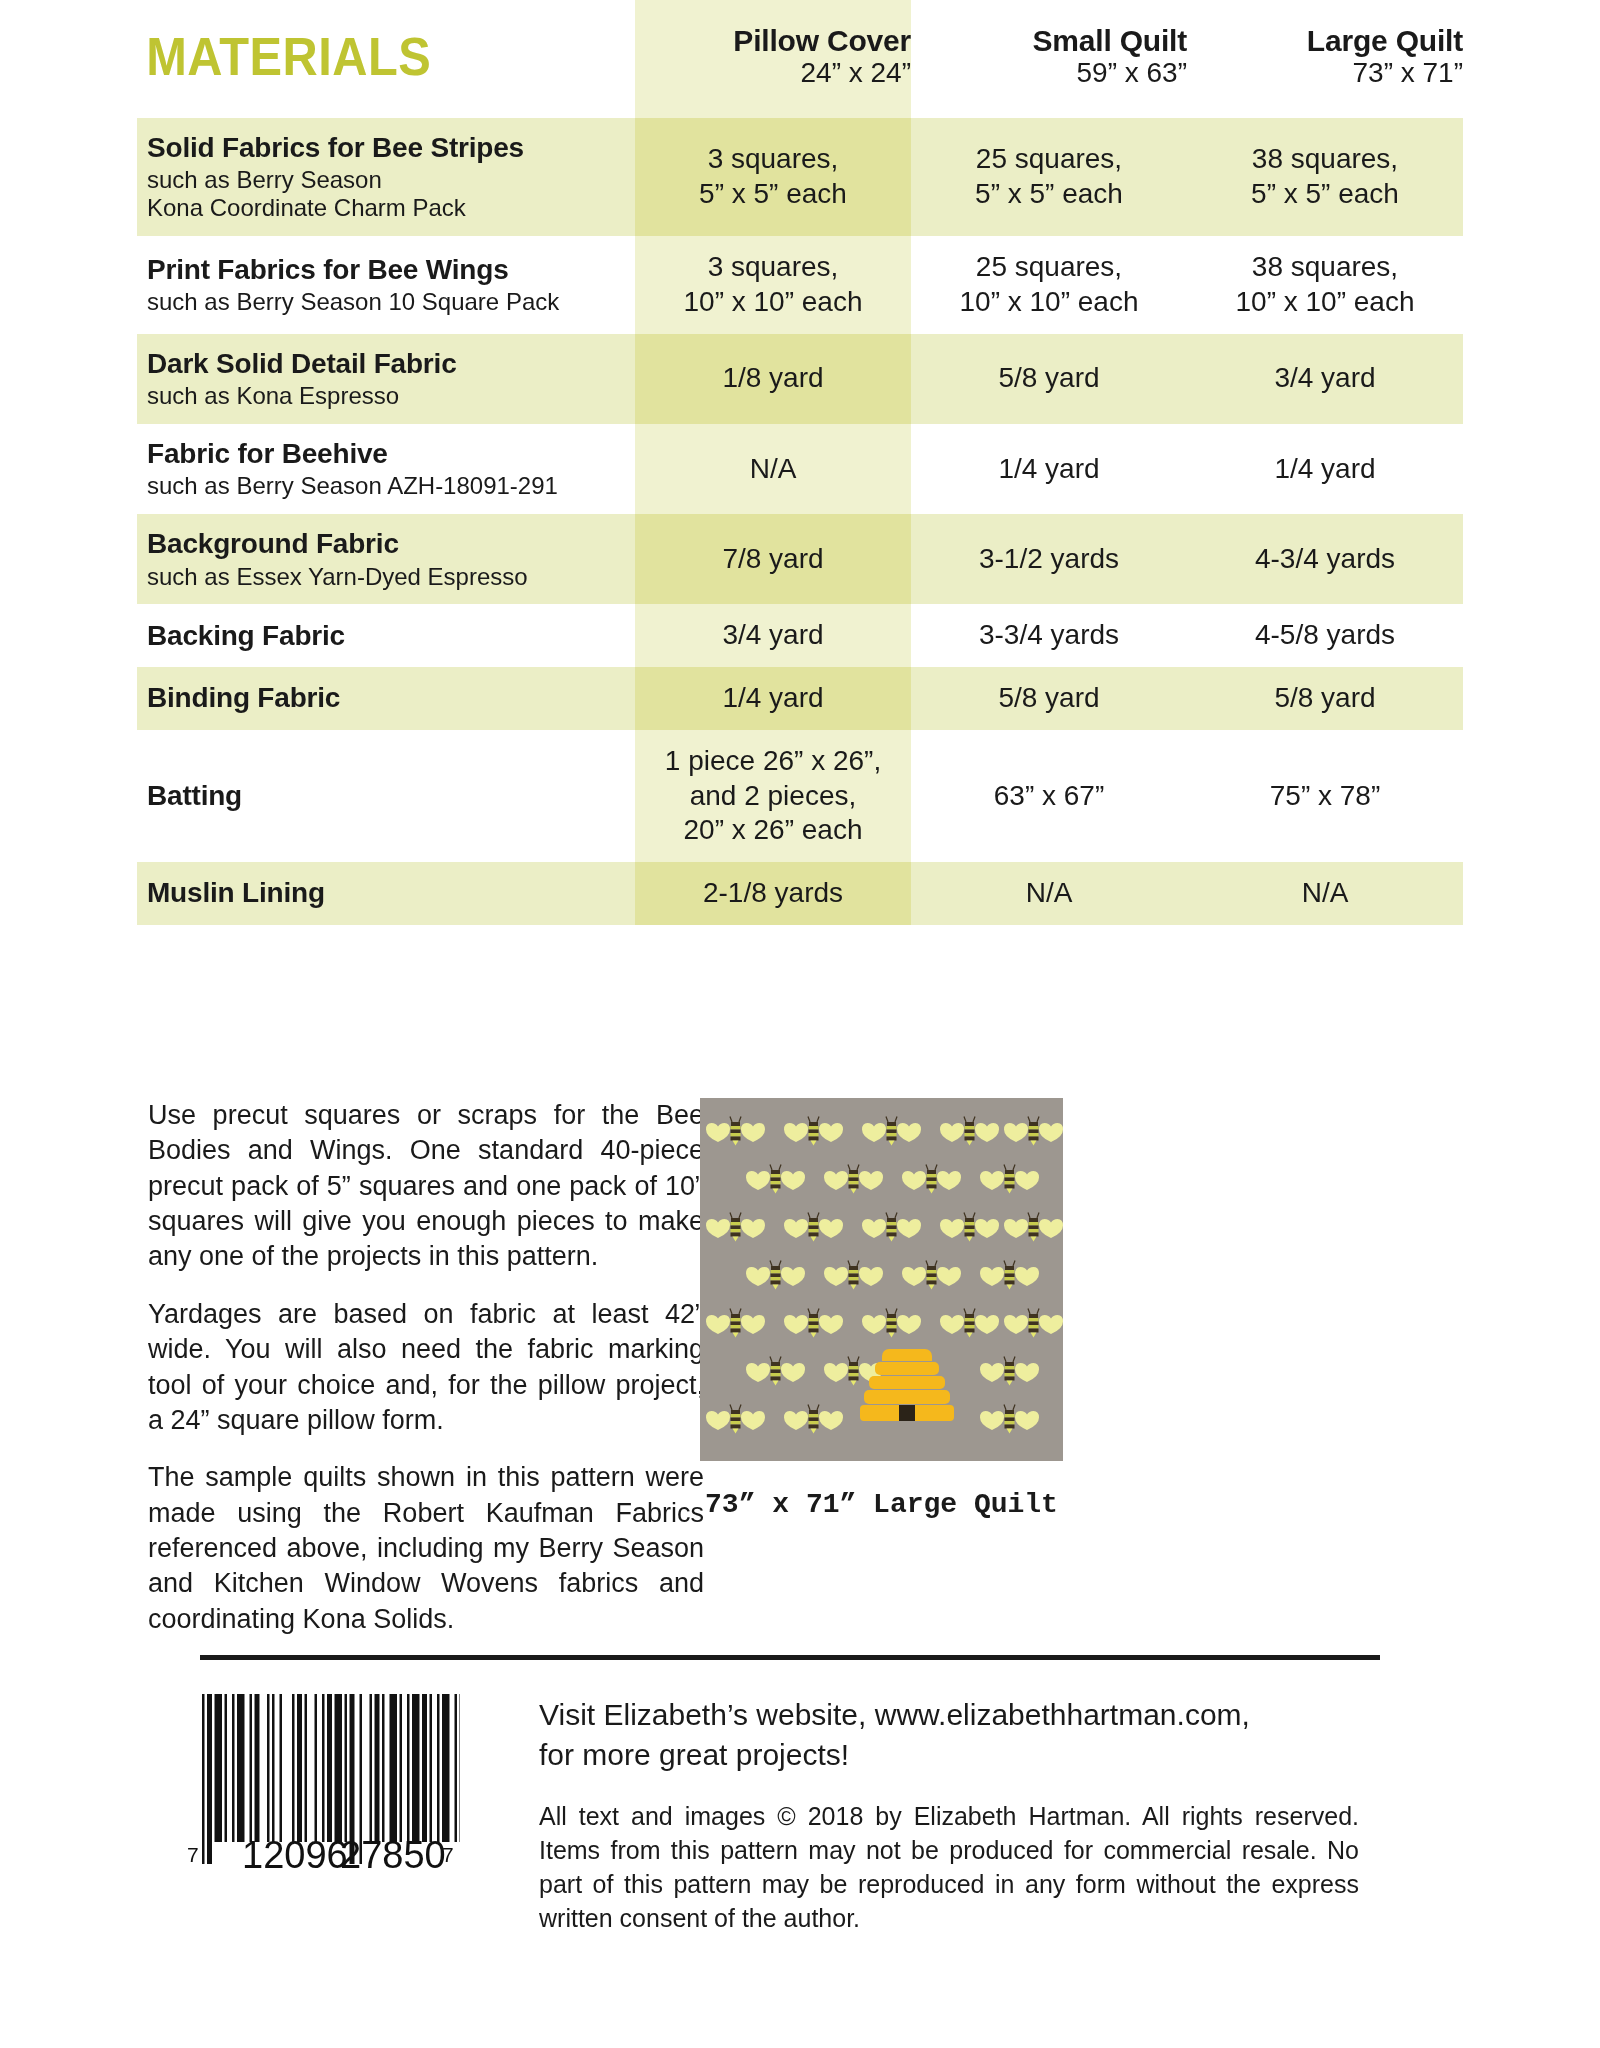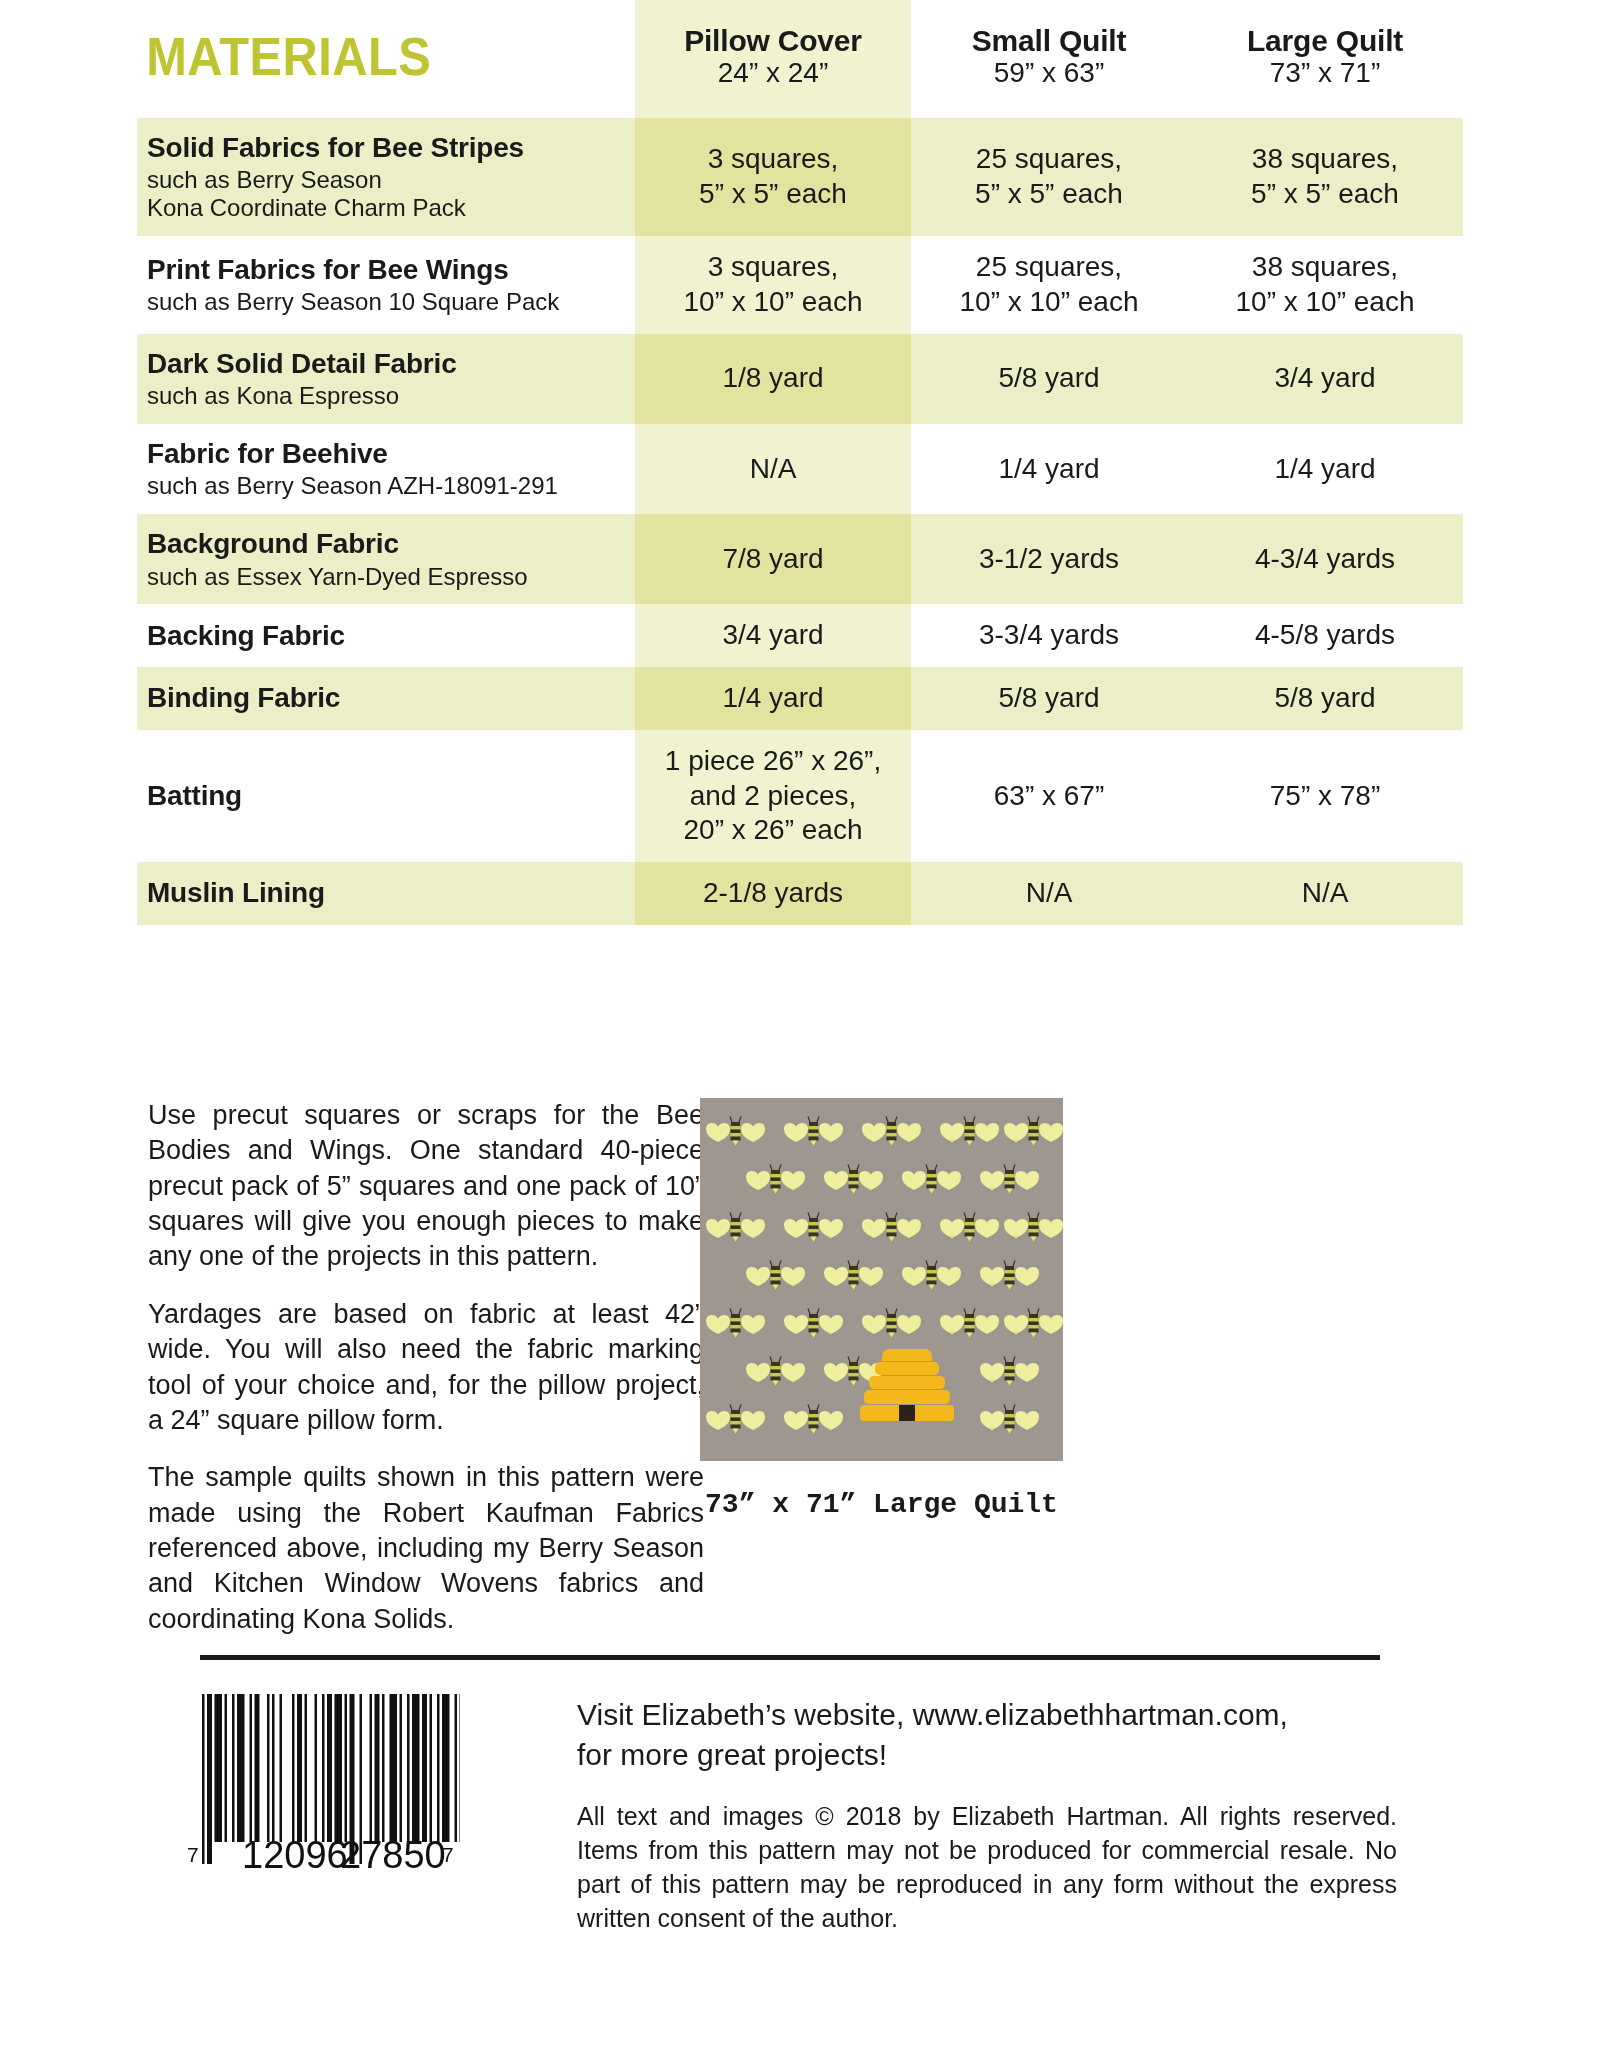--- a/index.html
+++ b/index.html
@@ -31,21 +31,21 @@
     font-weight: bold;
     font-size: 53px;
     letter-spacing: 0.5px;
     color: #bfc432;
     padding-left: 10px !important;
     font-stretch: condensed;
     transform: scaleX(0.92);
     transform-origin: left center;
   }
   .hdr-cell {
-    text-align: center;
+    text-align: right;
     line-height: 1.12;
   }
   .hdr-cell .h1 { font-size: 30px; font-weight: bold; display: block; letter-spacing:-0.2px;}
   .hdr-cell .h2 { font-size: 28px; font-weight: normal; display: block; }
 
   
   .shade-name { background: #ebeec6; }
   .plain-name { background: #ffffff; }
   .shade-c1   { background: #e1e39e; }
   .plain-c1   { background: #f0f2d0; }
@@ -101,21 +101,21 @@
   .barcode-svg { display: block; }
   .eh-code {
     text-align: center;
     font-size: 44px;
     letter-spacing: 1px;
     margin-top: 6px;
     color: #222;
   }
   .footer-text {
     position: absolute;
-    left: 577px; top: 1695px;
+    left: 539px; top: 1695px;
     width: 820px;
   }
   .foot-a { font-size: 30px; line-height: 1.33; margin-bottom: 24px; }
   .foot-b { font-size: 25px; line-height: 1.36; text-align: justify; }
 </style>
 </head>
 <body>
 
 <div class="page">
 

